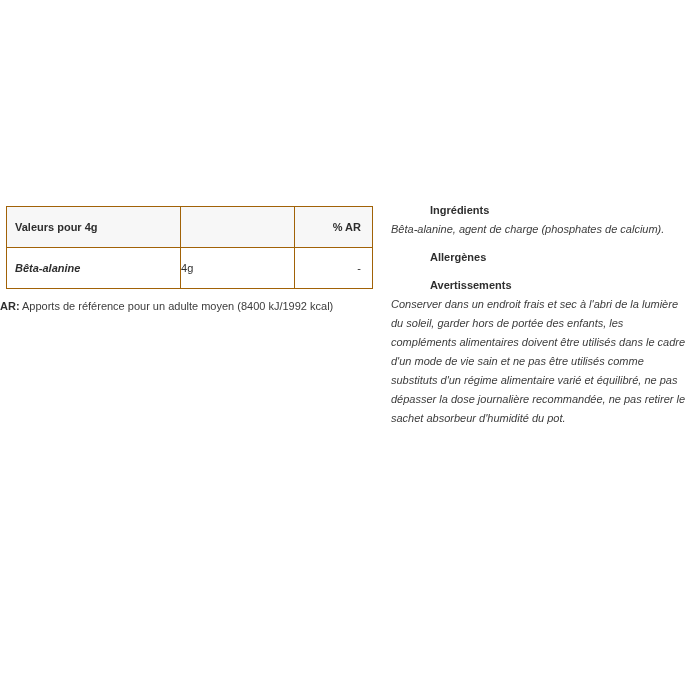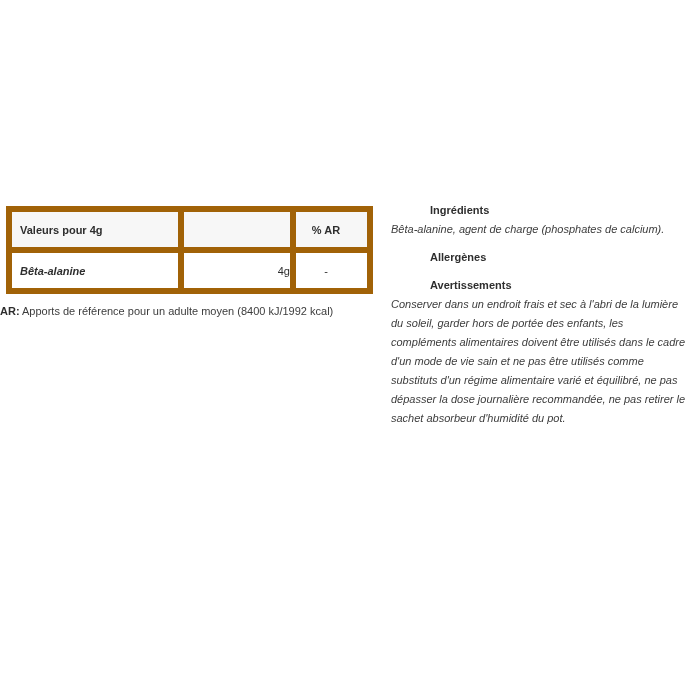--- a/index.html
+++ b/index.html
@@ -14,28 +14,28 @@
   
   .left-col { position:absolute; left:0; top:206px; width:383px; }
   table.nutrition {
     border-collapse:collapse;
     margin-left:6px;
     width:367px;
     font-size:11px;
     color:#2e2e2e;
   }
   .nutrition th, .nutrition td {
-    border:6px solid #a16207;
+    border:1px solid #a16207;
     height:41px;
     vertical-align:middle;
   }
   .nutrition thead th { background:#f7f7f7; font-weight:bold; }
   .c1 { width:165px; text-align:left; padding-left:8px; }
-  .c2 { width:108px; text-align:right; font-weight:normal; }
-  .c3 { width:74px; text-align:center; padding-right:11px; }
+  .c2 { width:108px; text-align:left; font-weight:normal; }
+  .c3 { width:74px; text-align:right; padding-right:11px; }
   td.c1 { font-weight:bold;font-style:italic; }
   .footnote { margin-top:8px; font-size:11px; line-height:19px; color:#3c3c3c; }
   .footnote .fn-label { font-weight:bold; color:#2e2e2e; }
   
   .right-col {
     position:absolute;
     left:391px;
     top:201px;
     width:306px;
     font-size:11px;

